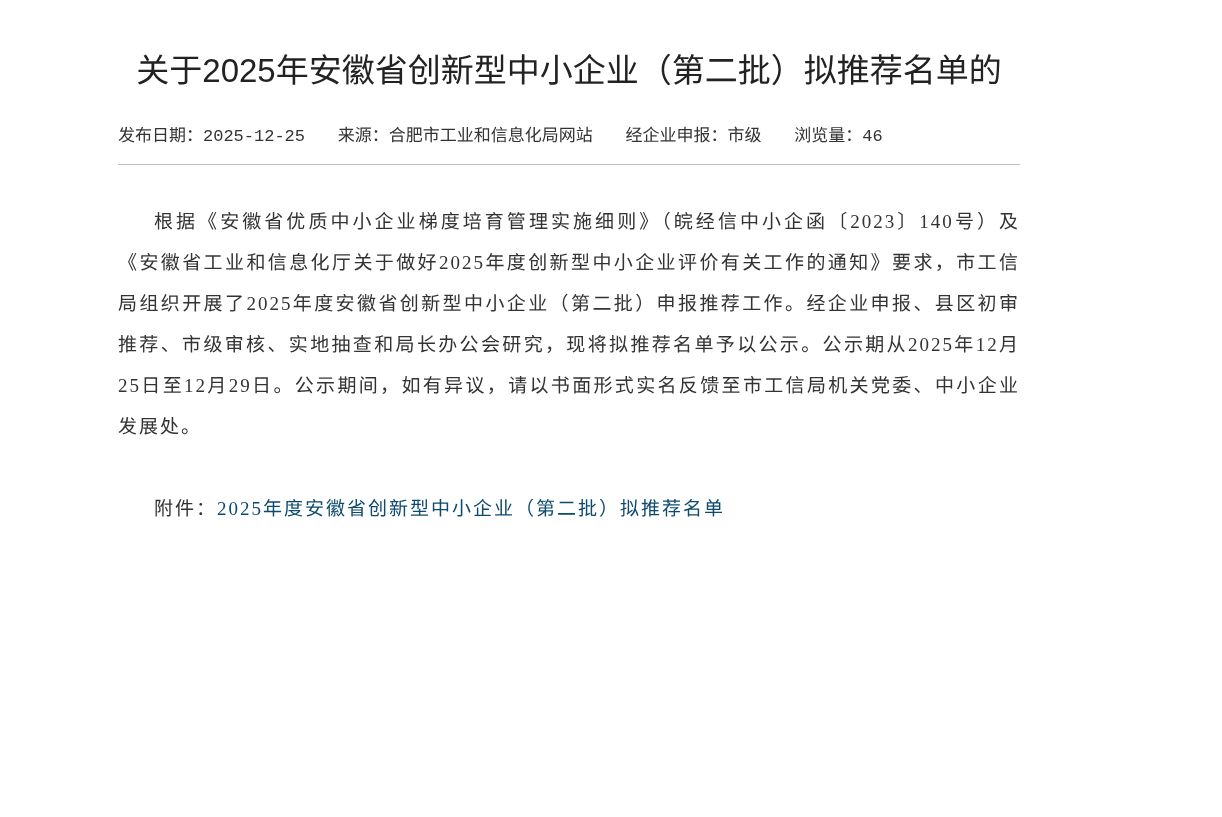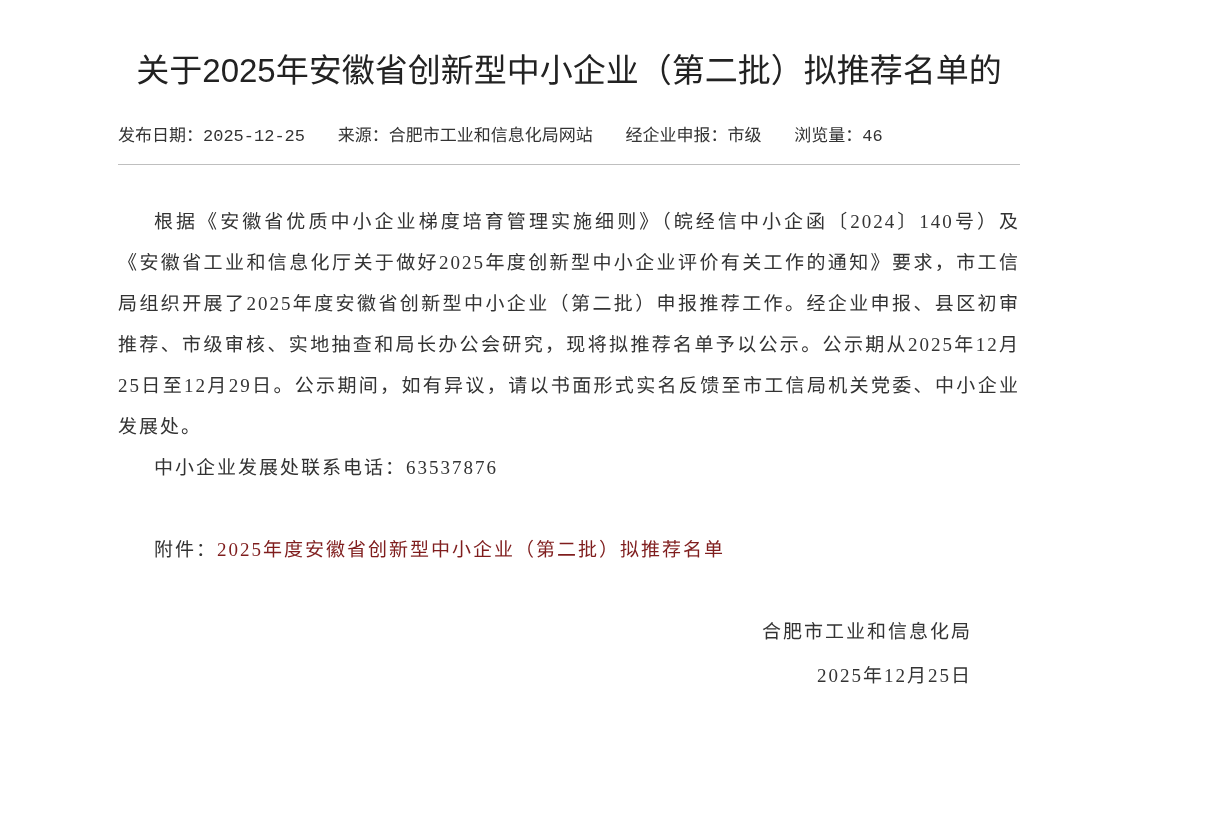--- a/index.html
+++ b/index.html
@@ -53,21 +53,21 @@
   .contact {
     line-height: 41px;
     text-indent: 36px;
   }
   .attachment {
     margin-top: 41px;
     line-height: 41px;
     text-indent: 36px;
   }
   .attachment-link {
-    color: #7f1d1d;
+    color: #0c4a6e;
     text-decoration: none;
     cursor: pointer;
   }
   .signature {
     margin-top: 40px;
     line-height: 44px;
     text-align: right;
     padding-right: 48px;
   }
 </style>
@@ -91,24 +91,19 @@
       <span>经企业申报：</span><span>市级</span>
     </span>
     <span class="meta-item">
       <span>浏览量：</span><span>46</span>
     </span>
   </div>
 
   <div class="divider"></div>
 
   <div class="content">
-    <p class="para">根据《安徽省优质中小企业梯度培育管理实施细则》（皖经信中小企函〔2024〕140号）及《安徽省工业和信息化厅关于做好2025年度创新型中小企业评价有关工作的通知》要求，市工信局组织开展了2025年度安徽省创新型中小企业（第二批）申报推荐工作。经企业申报、县区初审推荐、市级审核、实地抽查和局长办公会研究，现将拟推荐名单予以公示。公示期从2025年12月25日至12月29日。公示期间，如有异议，请以书面形式实名反馈至市工信局机关党委、中小企业发展处。</p>
-    <p class="contact">中小企业发展处联系电话：63537876</p>
+    <p class="para">根据《安徽省优质中小企业梯度培育管理实施细则》（皖经信中小企函〔2023〕140号）及《安徽省工业和信息化厅关于做好2025年度创新型中小企业评价有关工作的通知》要求，市工信局组织开展了2025年度安徽省创新型中小企业（第二批）申报推荐工作。经企业申报、县区初审推荐、市级审核、实地抽查和局长办公会研究，现将拟推荐名单予以公示。公示期从2025年12月25日至12月29日。公示期间，如有异议，请以书面形式实名反馈至市工信局机关党委、中小企业发展处。</p>
     <p class="attachment">
       <span>附件：</span><a class="attachment-link">2025年度安徽省创新型中小企业（第二批）拟推荐名单</a>
     </p>
-    <div class="signature">
-      <div>合肥市工业和信息化局</div>
-      <div>2025年12月25日</div>
-    </div>
   </div>
 
 </div>
 
 </body></html>

